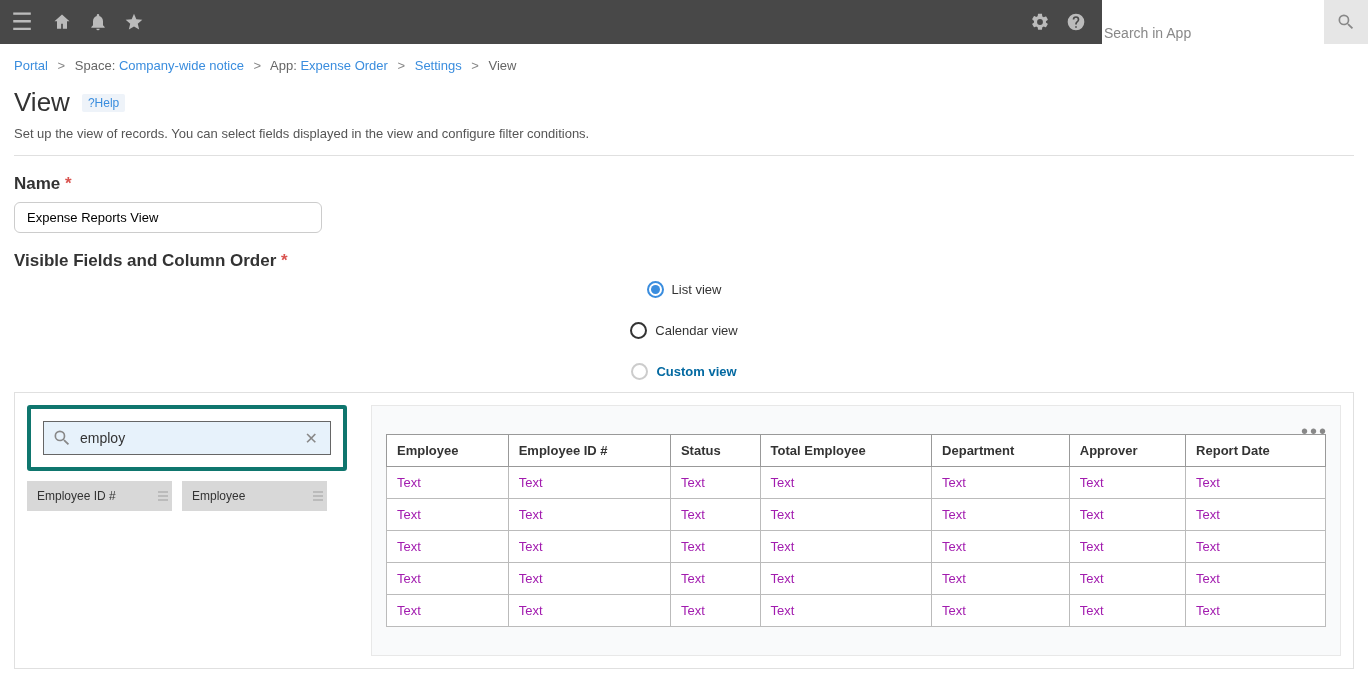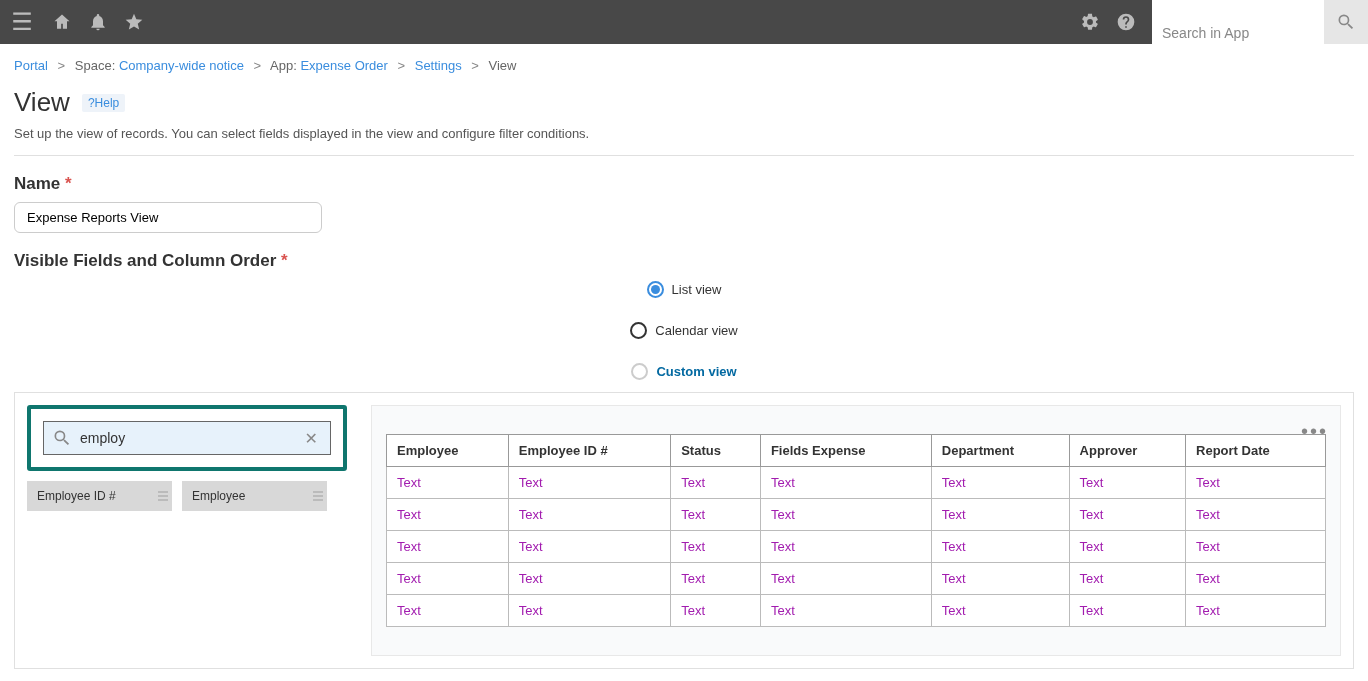--- a/index.html
+++ b/index.html
@@ -6,21 +6,21 @@
   body { font-family: Arial, Helvetica, sans-serif; font-size: 13px; color: #333; background: #fff; }
   
   
   .topbar { display: flex; align-items: center; justify-content: space-between; background: #484848; height: 44px; padding: 0 0 0 8px; }
   .topbar-left { display: flex; align-items: center; gap: 16px; }
   .topbar-right { display: flex; align-items: center; gap: 16px; }
   .top-icon { color: #bbb; cursor: pointer; display: flex; align-items: center; justify-content: center; }
   .top-icon svg { width: 20px; height: 20px; fill: #bbb; }
   .hamburger { font-size: 24px; color: #bbb; cursor: pointer; width: 28px; text-align: center; }
   .search-wrap { display: flex; align-items: stretch; background: #fff; height: 44px; }
-  .search-input { border: none; outline: none; width: 172px; padding: 0 10px; font-size: 14px; color: #333; margin-top: 22px; }
+  .search-input { border: none; outline: none; width: 222px; padding: 0 2px; font-size: 14px; color: #333; margin-top: 22px; }
   .search-input::placeholder { color: #888; }
   .search-btn { width: 44px; background: #e6e6e6; border: none; display: flex; align-items: center; justify-content: center; cursor: pointer; }
   .search-btn svg { width: 20px; height: 20px; fill: #888; }
   
   
   .breadcrumb { padding: 14px 14px 0 14px; font-size: 13px; color: #666; }
   .breadcrumb a { color: #3a8dde; text-decoration: none; }
   .breadcrumb .sep { color: #888; margin: 0 6px; }
   .breadcrumb .static { color: #666; }
   
@@ -194,21 +194,21 @@
     </div>
   </div>
   <div class="panel-right">
     <span class="more-dots">•••</span>
     <table class="preview-table">
       <thead>
         <tr>
           <th>Employee</th>
           <th>Employee ID #</th>
           <th>Status</th>
-          <th>Fields Expense</th>
+          <th>Total Employee</th>
           <th>Department</th>
           <th>Approver</th>
           <th>Report Date</th>
         </tr>
       </thead>
       <tbody id="table-body">
           <tr>
             <td>Text</td>
             <td>Text</td>
             <td>Text</td>

